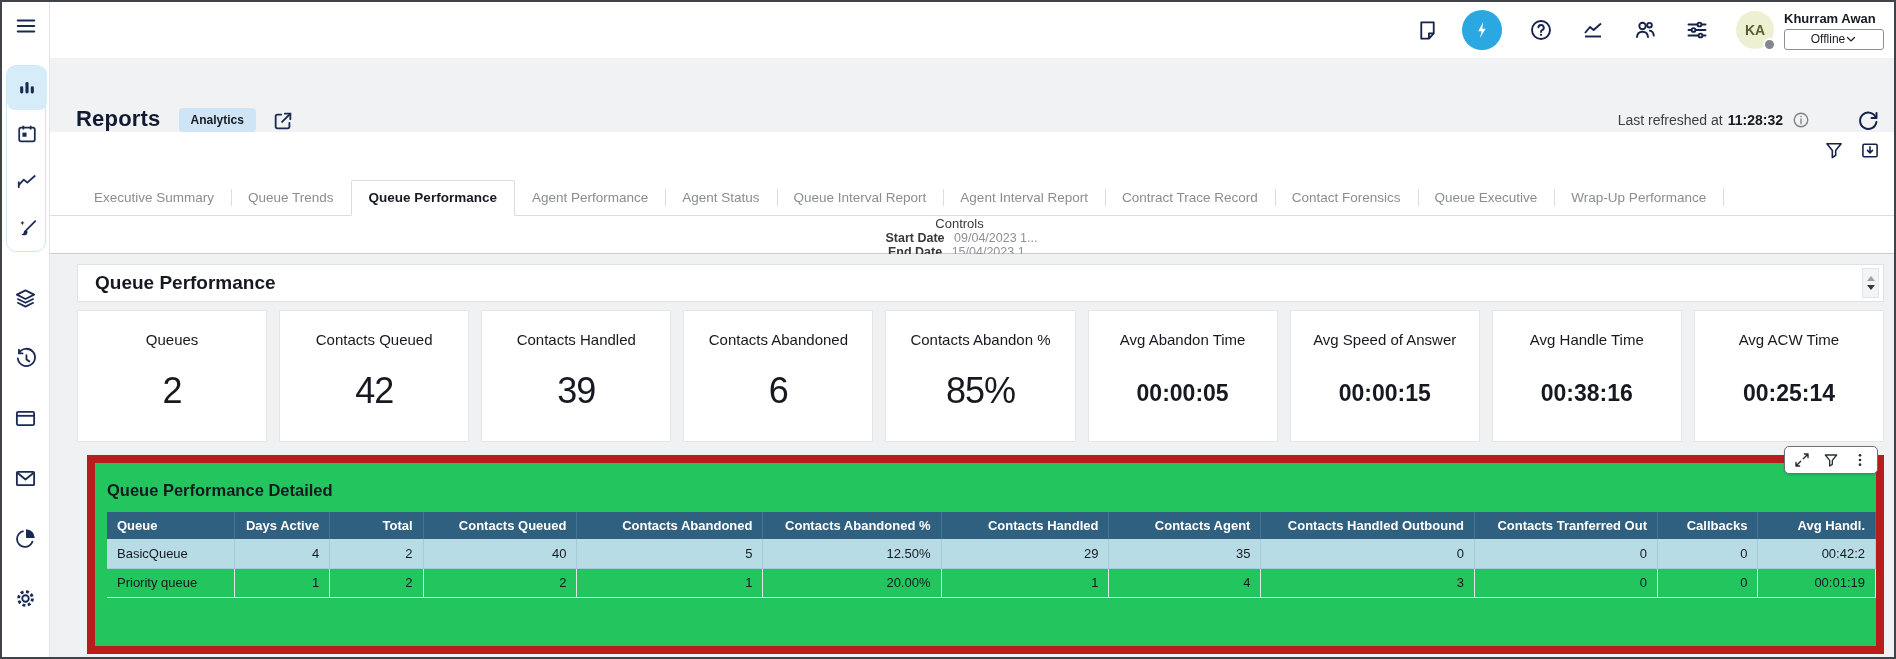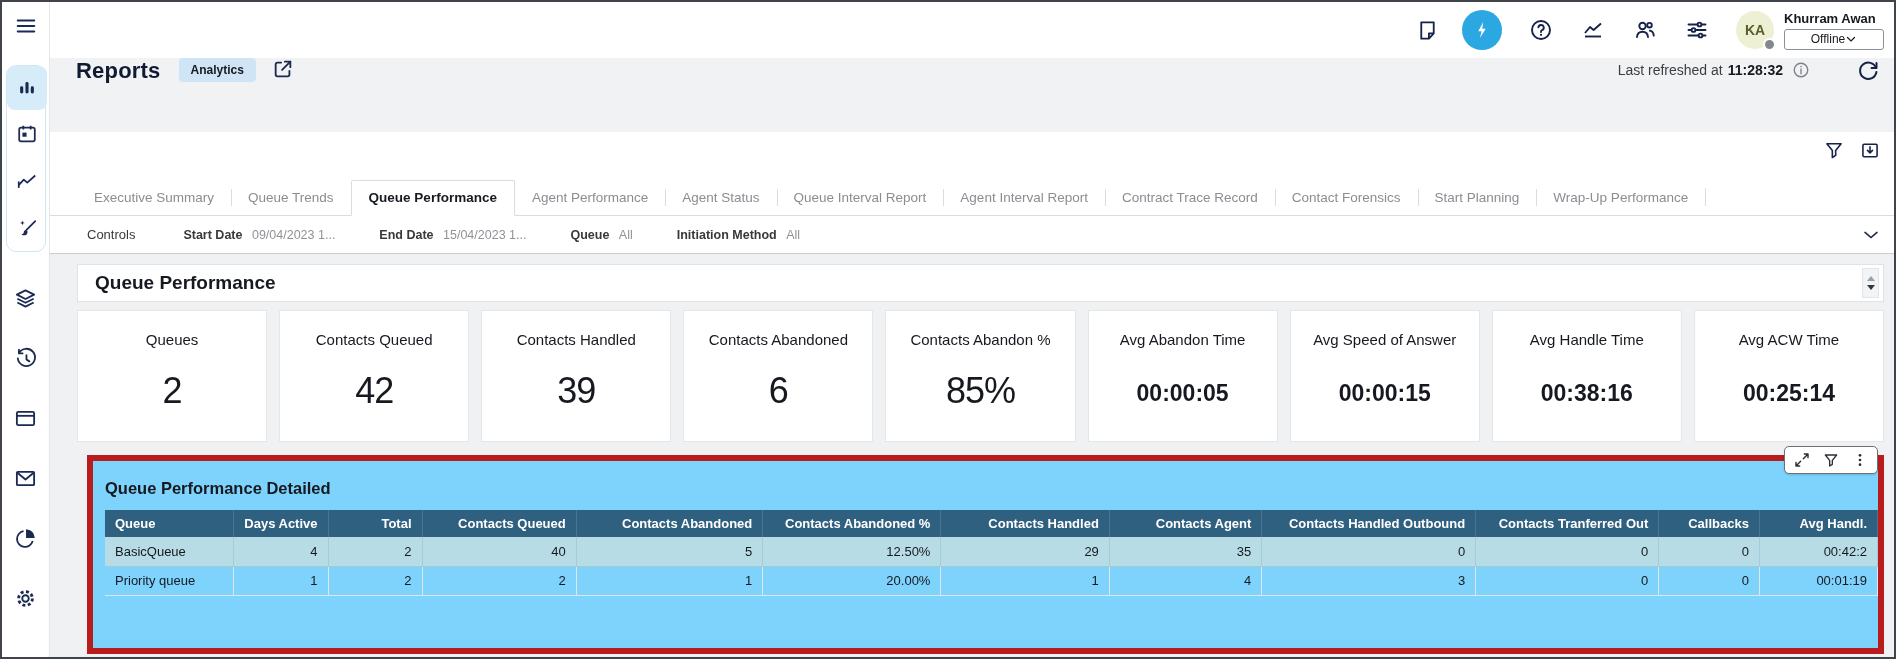--- a/index.html
+++ b/index.html
@@ -21,42 +21,42 @@
   .top-icon { width:26px; height:26px; margin-left:26px; color:#16224a; display:flex; align-items:center; justify-content:center; cursor:pointer; }
   .top-icon.circle { width:40px; height:40px; border-radius:50%; background:#2BA7E1; color:#fff; margin-left:22px; }
   .user-box { display:flex; align-items:center; margin-left:26px; }
   .avatar { position:relative; width:38px; height:38px; border-radius:50%; background:#eef0d3; color:#5a5d2e; font-weight:bold; font-size:14px; display:flex; align-items:center; justify-content:center; cursor:pointer; }
   .avatar .dot { position:absolute; right:-2px; bottom:-2px; width:13px; height:13px; border-radius:50%; background:#83888d; border:2px solid #fff; }
   .user-meta { margin-left:10px; width:100px; }
   .user-name { font-size:13px; font-weight:bold; color:#16191f; margin-bottom:3px; }
   .status-select { display:flex; align-items:center; justify-content:center; border:1px solid #8b9096; border-radius:3px; height:21px; padding:0 6px; font-size:12px; color:#16191f; cursor:pointer; background:#fff; }
 
   
-  .header-band { position:absolute; left:48px; top:56px; right:0; height:74px; background:#f1f2f4; display:flex; align-items:flex-start; padding:0 14px 0 26px; }
+  .header-band { position:absolute; left:48px; top:56px; right:0; height:74px; background:#f1f2f4; display:flex; align-items:flex-end; padding:0 14px 0 26px; }
   .page-title { font-size:22px; font-weight:bold; color:#101b33; letter-spacing:.2px; }
   .badge { margin-left:18px; background:#cfe5f6; color:#16191f; font-size:12px; font-weight:bold; padding:5px 12px; border-radius:4px; }
   .ext-link { margin-left:16px; color:#1b2a52; cursor:pointer; }
   .band-right { margin-left:auto; display:flex; align-items:center; color:#3a3f44; font-size:14px; }
   .band-right b { color:#16191f; margin-left:5px; }
   .info-ic { margin-left:9px; color:#7d8287; cursor:pointer; }
   .refresh-ic { margin-left:46px; color:#16224a; cursor:pointer; }
 
   
   .content { position:absolute; left:48px; top:130px; right:0; bottom:0; background:#fff; }
   .mini-actions { position:absolute; top:8px; right:14px; display:flex; gap:16px; color:#16224a; z-index:3; }
   .mini-actions > div { cursor:pointer; }
 
   .tabs { position:absolute; top:48px; left:0; right:0; height:36px; display:flex; align-items:flex-end; padding-left:27px; border-bottom:1px solid #dadde0; }
   .tab { position:relative; font-size:13.5px; color:#8a8d91; padding:9px 17px 10px; white-space:nowrap; cursor:pointer; }
   .tab + .tab::before, .tab-endcap::before { content:""; position:absolute; left:0; top:8px; bottom:9px; width:1px; background:#d9dce0; }
   .tab.active { color:#16191f; font-weight:bold; background:#fff; border:1px solid #dadde0; border-bottom:1px solid #fff; margin-bottom:-1px; border-radius:2px 2px 0 0; }
   .tab.active::before, .tab.active + .tab::before { display:none; }
   .tab-endcap { position:relative; width:1px; align-self:stretch; }
 
-  .controls { position:absolute; top:84px; left:0; right:0; height:38px; display:flex; align-items:center; padding:0 14px 0 37px; border-bottom:1px solid #c9cdd1; background:#fff; font-size:12.5px; }
+  .controls { position:absolute; top:84px; left:0; right:0; height:38px; display:flex; align-items:center; padding:0 14px 0 37px; border-bottom:1px solid #c9cdd1; background:#fff; font-size:12.5px;flex-direction:column; }
   .controls .ctl-title { color:#37393b; font-size:13px; margin-right:48px; }
   .filter-item { margin-right:44px; cursor:pointer; }
   .filter-item b { color:#37393b; font-weight:bold; }
   .filter-item span { color:#8f9296; margin-left:6px; }
   .controls .chev { margin-left:auto; color:#16224a; cursor:pointer; }
 
   .page { position:absolute; top:122px; left:0; right:0; bottom:0; background:#eff1f2; }
 
   .section-panel { position:absolute; top:10px; left:27px; right:10px; height:38px; background:#fff; border:1px solid #e0e3e6; display:flex; align-items:center; padding:0 4px 0 17px; }
   .section-title { font-size:19px; font-weight:bold; color:#16191f; }
@@ -64,21 +64,21 @@
   .spinner .tri { width:0; height:0; border-left:4px solid transparent; border-right:4px solid transparent; cursor:pointer; }
   .tri.up { border-bottom:5px solid #9aa0a6; }
   .tri.down { border-top:5px solid #34383d; }
 
   .cards { position:absolute; top:56px; left:27px; right:10px; height:132px; display:flex; gap:12px; }
   .card { flex:1; background:#fff; border:1px solid #e4e6e8; display:flex; flex-direction:column; align-items:center; }
   .card-label { margin-top:20px; font-size:15px; color:#16191f; }
   .card-value { margin-top:22px; font-size:36px; font-weight:500; color:#16191f; letter-spacing:-1px; }
   .card.time .card-value { font-size:23px; font-weight:bold; margin-top:32px; letter-spacing:0; }
 
-  .widget { position:absolute; top:201px; left:37px; right:10px; bottom:3px; background:#7dd3fc; border:6px solid #b91c1c; overflow:hidden; }
+  .widget { position:absolute; top:201px; left:37px; right:10px; bottom:3px; background:#22c55e; border:8px solid #b91c1c; overflow:hidden; }
   .widget-title { font-size:16.5px; font-weight:bold; color:#16191f; margin:18px 0 12px 12px; }
   .tbl-wrap { margin:0 0 0 12px; overflow:hidden; }
   table { border-collapse:collapse; table-layout:fixed; }
   th { background:#306080; color:#fff; font-size:13px; font-weight:bold; height:27px; padding:0 10px; text-align:right; border-right:1px solid #47748f; cursor:pointer; white-space:nowrap; overflow:hidden; }
   th:first-child { text-align:left; }
   td { font-size:13px; color:#16191f; height:29px; padding:0 10px; text-align:right; border-right:1px solid #dfe5e8; border-bottom:1px solid #dfe5e8; white-space:nowrap; overflow:hidden; }
   td:first-child { text-align:left; }
   tr.hl td { background:#b8dce5; border-right:1px solid #a4ccd6; border-bottom:1px solid #a4ccd6; }
 
   .float-toolbar { position:absolute; top:192px; right:16px; background:#fff; border:1px solid #6d7176; border-radius:5px; padding:5px 9px; display:flex; align-items:center; gap:13px; color:#2a2e33; box-shadow:0 1px 2px rgba(0,0,0,.15); z-index:6; }
@@ -270,21 +270,21 @@
     <div class="tabs">
       <div class="tab">Executive Summary</div>
       <div class="tab">Queue Trends</div>
       <div class="tab active">Queue Performance</div>
       <div class="tab">Agent Performance</div>
       <div class="tab">Agent Status</div>
       <div class="tab">Queue Interval Report</div>
       <div class="tab">Agent Interval Report</div>
       <div class="tab">Contract Trace Record</div>
       <div class="tab">Contact Forensics</div>
-      <div class="tab">Start Planning</div>
+      <div class="tab">Queue Executive</div>
       <div class="tab">Wrap-Up Performance</div>
       <div class="tab-endcap"></div>
     </div>
 
     <div class="controls">
       <span class="ctl-title">Controls</span>
       <span class="filter-item">
         <b>Start Date</b>
         <span>09/04/2023 1...</span>
       </span>

